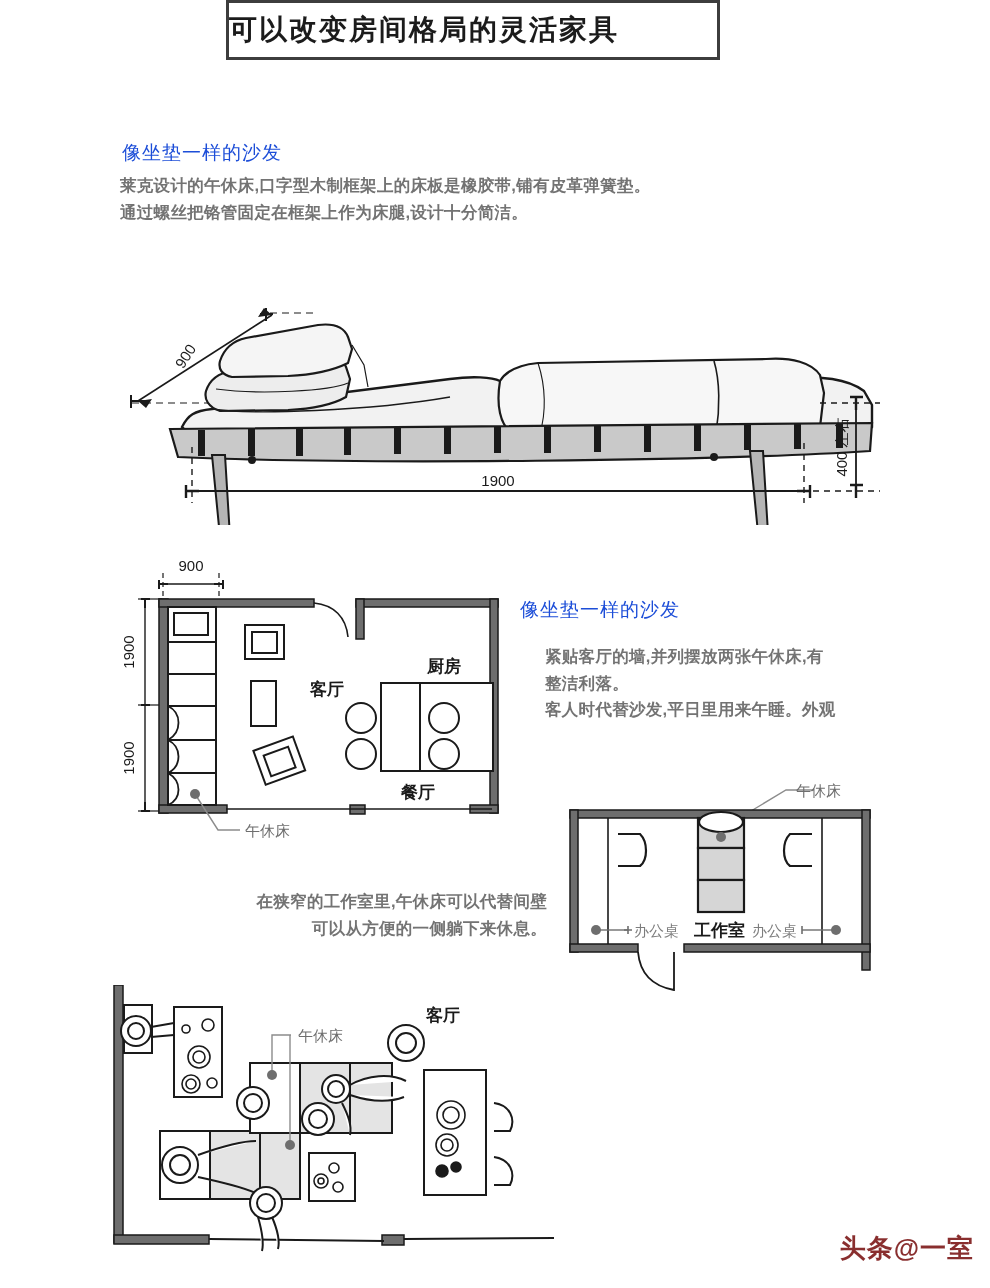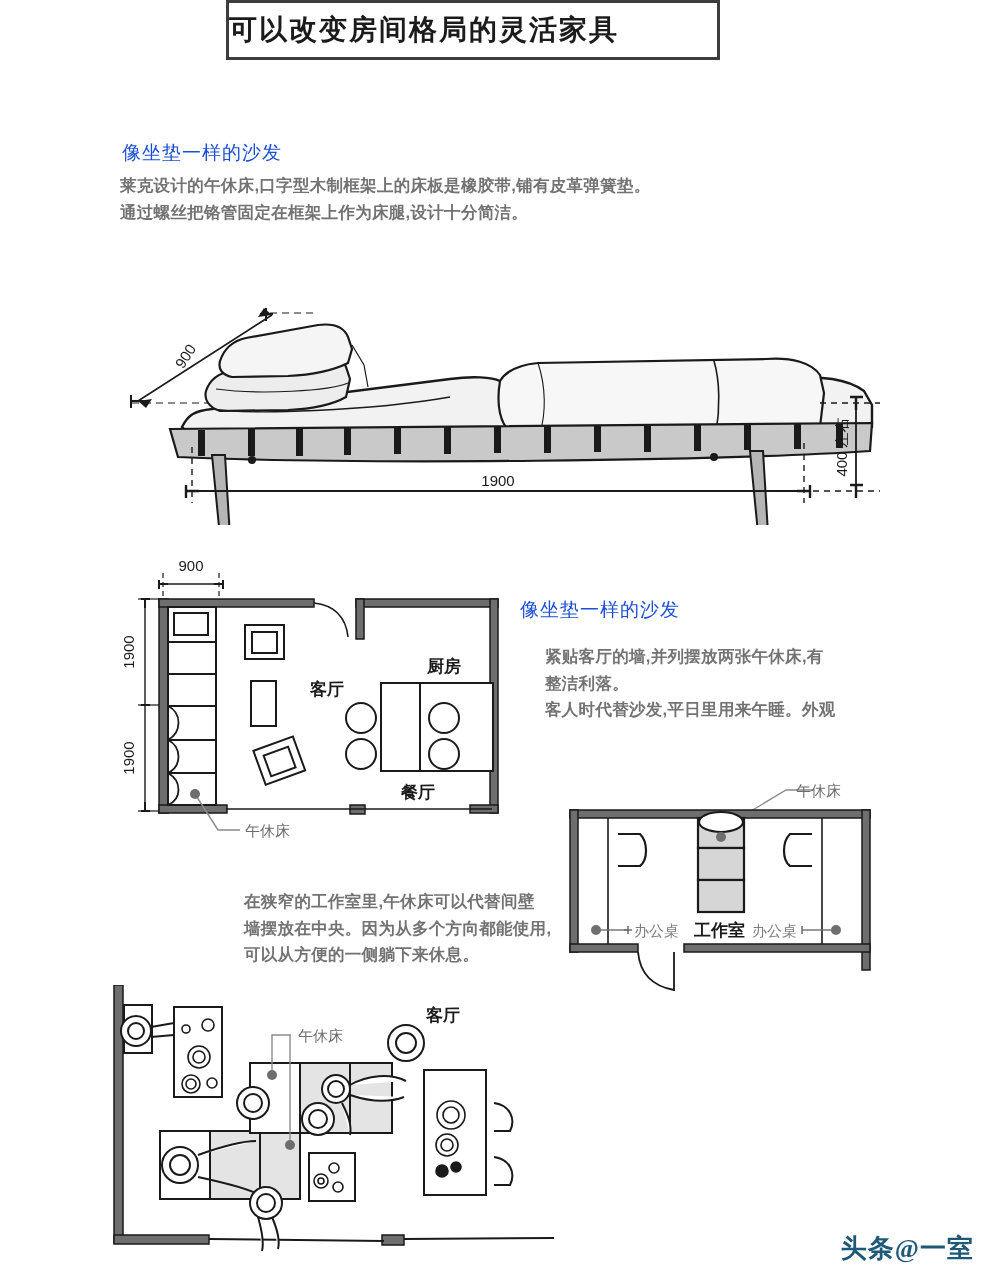--- a/index.html
+++ b/index.html
@@ -53,21 +53,21 @@
     letter-spacing: 0.3px;
   }
   .para div { white-space: nowrap; }
 
   #head-sofa   { left: 122px; top: 140px; }
   #para-sofa   { left: 120px; top: 172px; width: 500px; }
 
   #head-layout { left: 520px; top: 597px; }
   #para-layout { left: 545px; top: 629px; width: 360px; margin-top: 14px; }
 
-  #para-studio { left: 244px; top: 888px; width: 330px; }
+  #para-studio { left: 217px; top: 888px; width: 330px; text-align: right; }
   #para-guest  { left: 558px; top: 1148px; width: 340px; }
 
   
   .fig { position: absolute; }
   .fig svg { display: block; }
 
   .dim-label {
     font-family: "Liberation Sans", sans-serif;
     font-size: 15px;
     fill: #1a1a1a;
@@ -89,25 +89,24 @@
     fill: #7d7d7d;
   }
 
   
   .watermark {
     position: absolute;
     right: 16px;
     bottom: 22px;
     font-size: 26px;
     font-weight: bold;
-    color: #0c4a6e;
+    color: #7f1d1d;
     letter-spacing: 1px;
     opacity: .92;
     white-space: nowrap;
-    font-family: Liberation Serif, serif;
   }
 </style>
 </head>
 <body>
 
 <div class="title-box">
   <span class="title-text">可以改变房间格局的灵活家具</span>
 </div>
 
 <div class="sec-head" id="head-sofa">像坐垫一样的沙发</div>
@@ -299,21 +298,20 @@
   <g stroke="#8c8c8c" stroke-width="1.4" fill="none">
     <path d="M77,239 L100,275 L122,275"></path>
   </g>
   <circle cx="77" cy="239" r="5" fill="#6e6e6e" stroke="none"></circle>
   <text class="callout-label" x="127" y="281">午休床</text>
 </svg>
 </div>
 
 <div class="para" id="para-studio">
   <div>在狭窄的工作室里,午休床可以代替间壁</div>
-  <div>墙摆放在中央。因为从多个方向都能使用,</div>
   <div>可以从方便的一侧躺下来休息。</div>
 </div>
 
 <div class="fig" id="fig-studio" style="left:560px; top:778px;">
 <svg width="400" height="222" viewBox="0 0 400 222" xmlns="http://www.w3.org/2000/svg">
 
   <g stroke="#8c8c8c" stroke-width="1.4" fill="none">
     <path d="M186,36 L226,12 L254,12"></path>
   </g>
   <text class="callout-label" x="236" y="18">午休床</text>

